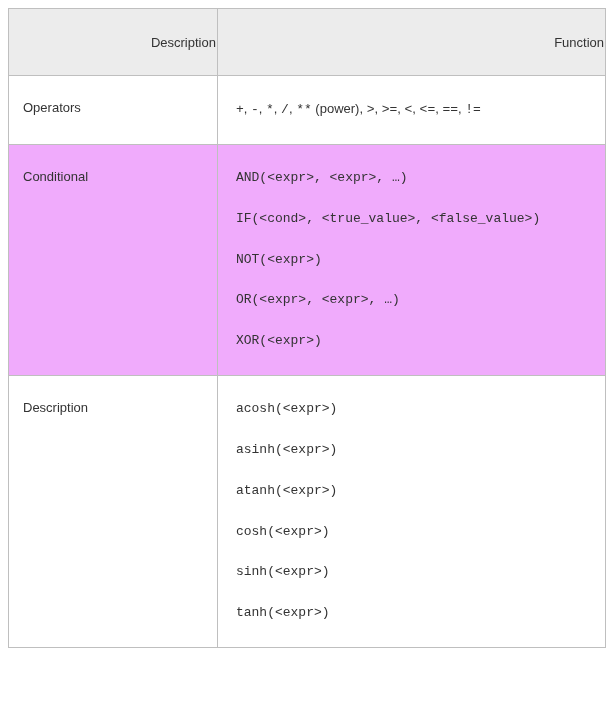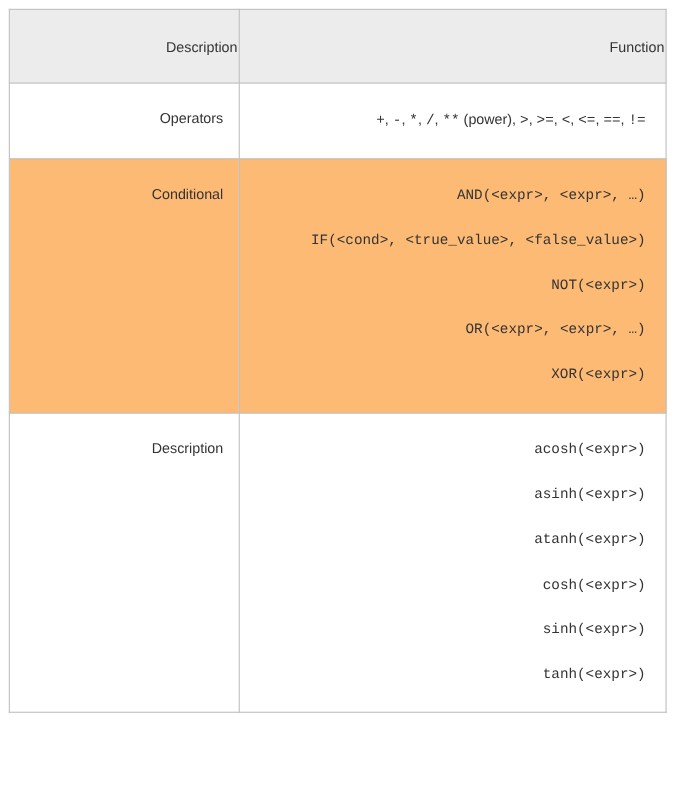--- a/index.html
+++ b/index.html
@@ -17,21 +17,21 @@
   }
   table.func-table {
     width: 100%;
     border-collapse: collapse;
     table-layout: fixed;
   }
   table.func-table th,
   table.func-table td {
     border: 1px solid #bfbfbf;
     vertical-align: top;
-    text-align: right;
+    text-align: left;
   }
   table.func-table th {
     background: #ececec;
     font-weight: normal;
     text-align: right;
     vertical-align: middle;
     height: 64px;
     font-size: 13px;
     color: #333333;
   }
@@ -53,21 +53,21 @@
     white-space: pre-wrap;
     word-break: break-word;
   }
   .func-line:last-child {
     margin-bottom: 0;
   }
   .func-line .inline-note {
     font-family: Arial, Helvetica, sans-serif;
   }
   tr.stripe-a td { background: #ffffff; }
-  tr.stripe-b td { background: #fdba74; }
+  tr.stripe-b td { background: #f0abfc; }
 </style>
 </head>
 <body>
 
 <table class="func-table">
   <colgroup>
     <col class="col-desc">
     <col class="col-func">
   </colgroup>
   <thead>

